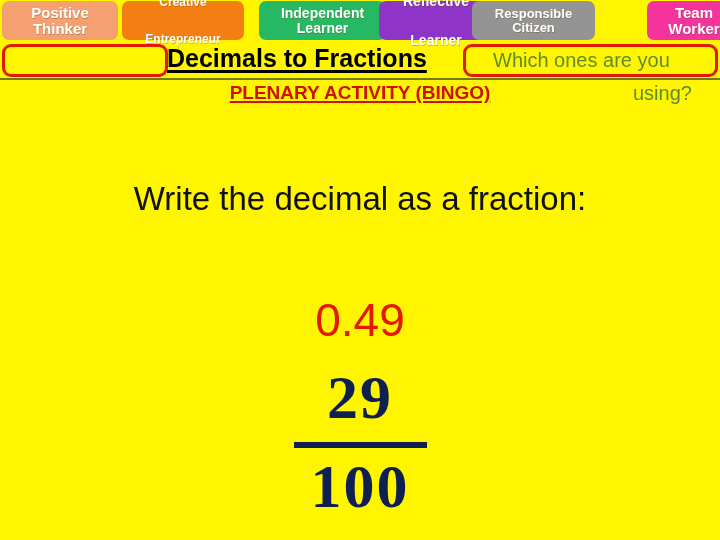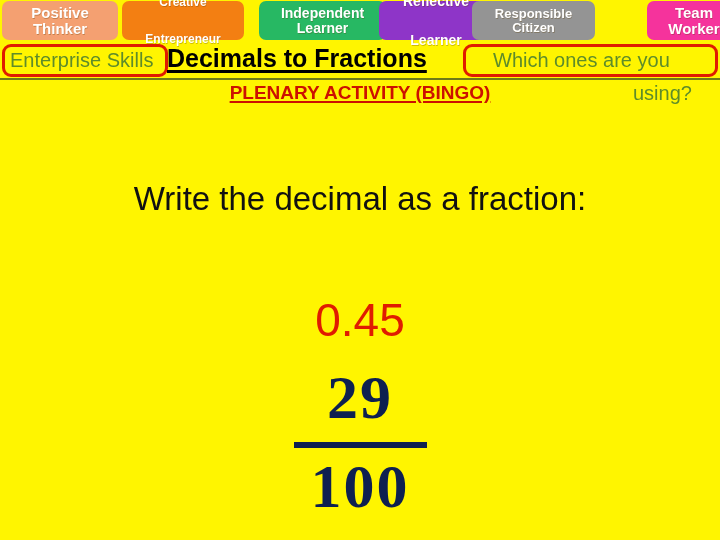--- a/index.html
+++ b/index.html
@@ -174,34 +174,33 @@
     </div>
     <div class="skill-tab" style="left: 647px; width: 94px; background: rgb(245, 51, 156); font-size: 15px;">
       <span class="ln">Team</span>
       <span class="ln">Worker</span>
     </div>
   </div>
 
 <div id="title-strip">
 
   <div id="enterprise-skills-box" class="red-outline-box" style="border-color: rgb(224, 27, 0);"></div>
-  <div id="enterprise-skills-label" class="green-label" style="color: rgb(94, 140, 42);">Enterprise Skills</div>
 
   <div id="main-title" style="color: rgb(0, 0, 0);">Decimals to Fractions</div>
 
   <div id="which-ones-box" class="red-outline-box" style="border-color: rgb(224, 27, 0);"></div>
   <div id="which-ones-label-1" class="green-label" style="color: rgb(94, 140, 42);">Which ones are you</div>
   <div id="which-ones-label-2" class="green-label" style="color: rgb(94, 140, 42);">using?</div>
 </div>
 
 <div id="divider-line" style="background: rgb(110, 123, 23);"></div>
 
 <div id="plenary-activity" style="color: rgb(204, 17, 0);">PLENARY ACTIVITY (BINGO)</div>
 
 <div id="prompt-text">Write the decimal as a fraction:</div>
 
-<div id="decimal-value" style="color: rgb(224, 27, 0);">0.45</div>
+<div id="decimal-value" style="color: rgb(224, 27, 0);">0.49</div>
 
 <div id="fraction-block">
   <span id="fraction-numerator" class="frac-part" style="color: rgb(14, 32, 80);">29</span>
   <span id="fraction-bar" style="background: rgb(14, 32, 80);"></span>
   <span id="fraction-denominator" class="frac-part" style="color: rgb(14, 32, 80);">100</span>
 </div>
 
 </body></html>

